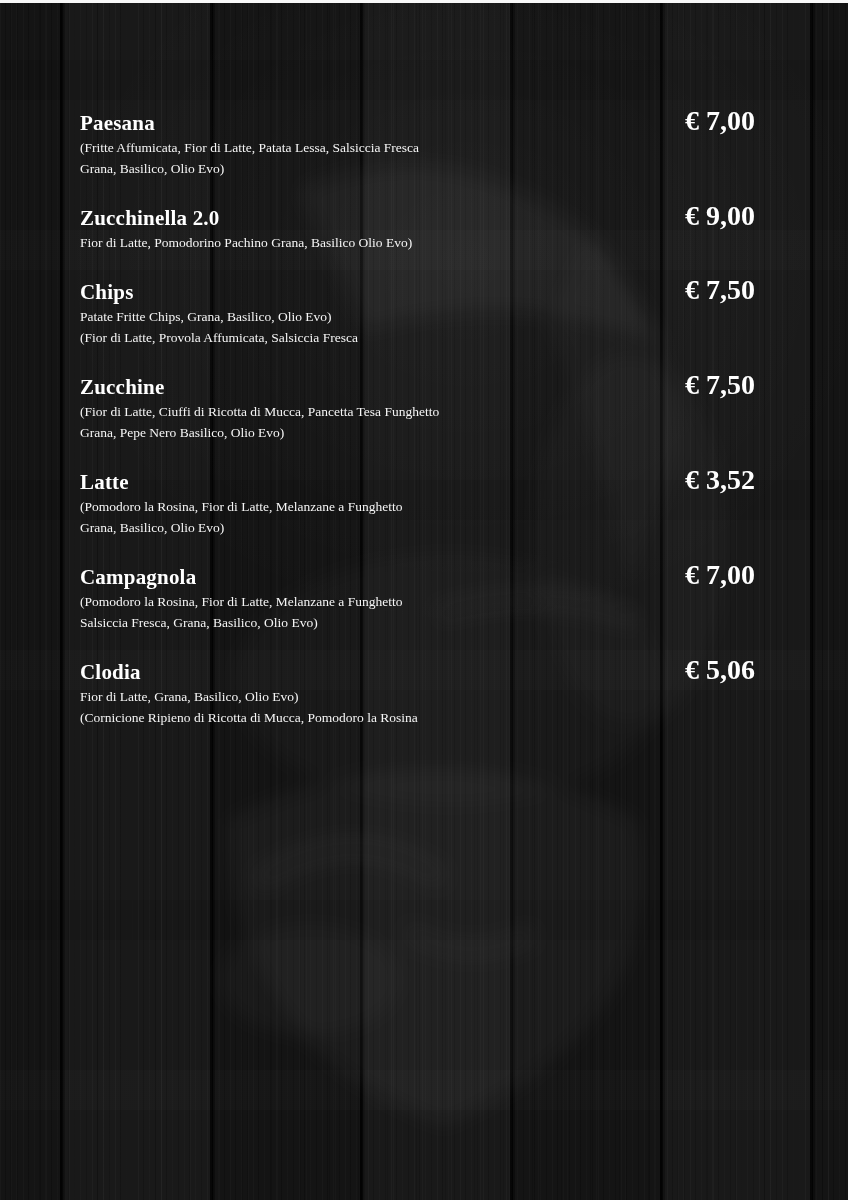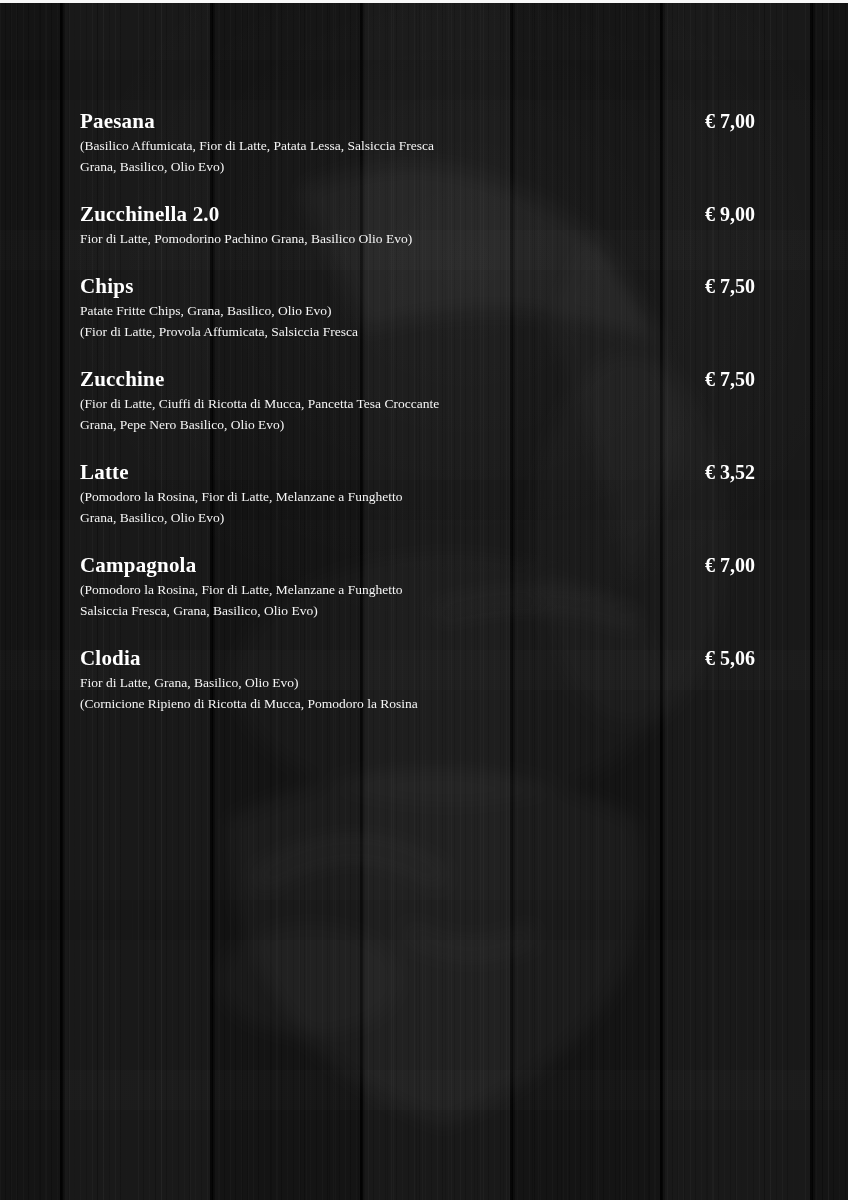--- a/index.html
+++ b/index.html
@@ -75,21 +75,21 @@
     justify-content: space-between;
     align-items: baseline;
   }
   .item .name {
     font-size: 21px;
     font-weight: 700;
     line-height: 28px;
     letter-spacing: 0.2px;
   }
   .item .price {
-    font-size: 20px;
+    font-size: 28px;
     font-weight: 700;
     line-height: 28px;
     white-space: nowrap;
   }
   .item .desc {
     font-size: 13.5px;
     font-weight: 400;
     line-height: 21px;
     color: #f5f5f5;
   }
@@ -120,21 +120,21 @@
     </g>
   </svg>
 
   <div class="menu">
 
     <div class="item">
       <div class="row">
         <div class="name">Paesana</div>
         <div class="price">€ 7,00</div>
       </div>
-      <div class="desc">(Basilico Affumicata, Fior di Latte, Patata Lessa, Salsiccia Fresca</div>
+      <div class="desc">(Fritte Affumicata, Fior di Latte, Patata Lessa, Salsiccia Fresca</div>
       <div class="desc">Grana, Basilico, Olio Evo)</div>
     </div>
 
     <div class="item">
       <div class="row">
         <div class="name">Zucchinella 2.0</div>
         <div class="price">€ 9,00</div>
       </div>
       <div class="desc">Fior di Latte, Pomodorino Pachino Grana, Basilico Olio Evo)</div>
     </div>
@@ -146,21 +146,21 @@
       </div>
       <div class="desc">Patate Fritte Chips, Grana, Basilico, Olio Evo)</div>
       <div class="desc">(Fior di Latte, Provola Affumicata, Salsiccia Fresca</div>
     </div>
 
     <div class="item">
       <div class="row">
         <div class="name">Zucchine</div>
         <div class="price">€ 7,50</div>
       </div>
-      <div class="desc">(Fior di Latte, Ciuffi di Ricotta di Mucca, Pancetta Tesa Croccante</div>
+      <div class="desc">(Fior di Latte, Ciuffi di Ricotta di Mucca, Pancetta Tesa Funghetto</div>
       <div class="desc">Grana, Pepe Nero Basilico, Olio Evo)</div>
     </div>
 
     <div class="item">
       <div class="row">
         <div class="name">Latte</div>
         <div class="price">€ 3,52</div>
       </div>
       <div class="desc">(Pomodoro la Rosina, Fior di Latte, Melanzane a Funghetto</div>
       <div class="desc">Grana, Basilico, Olio Evo)</div>

